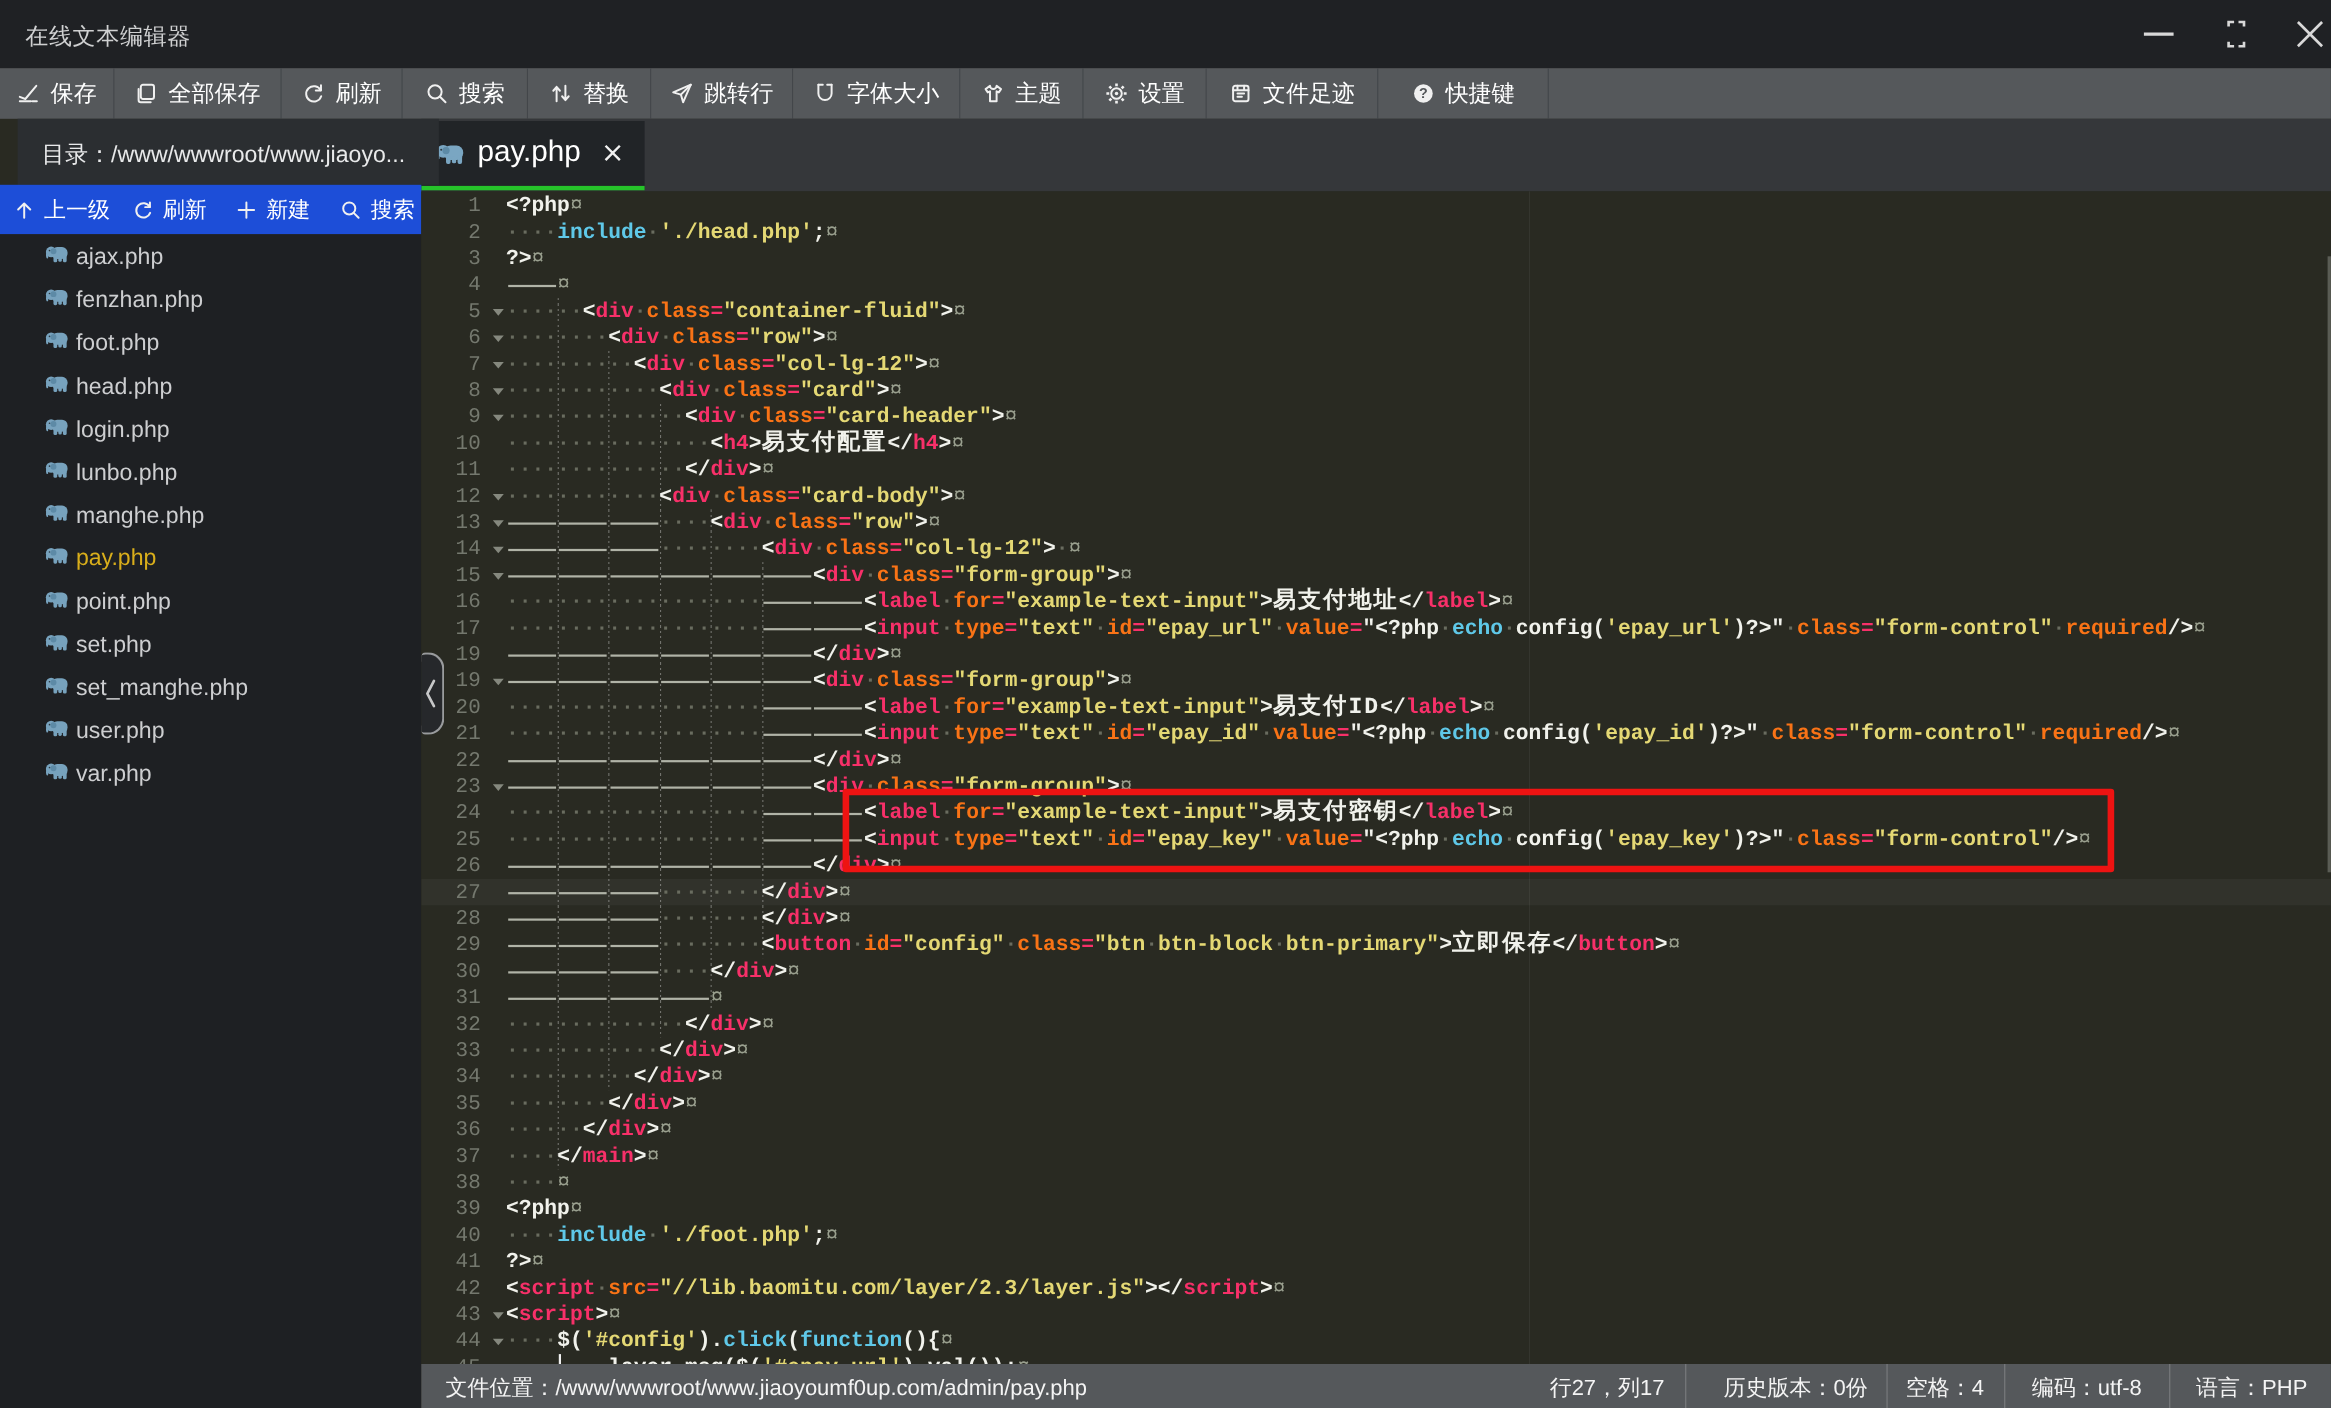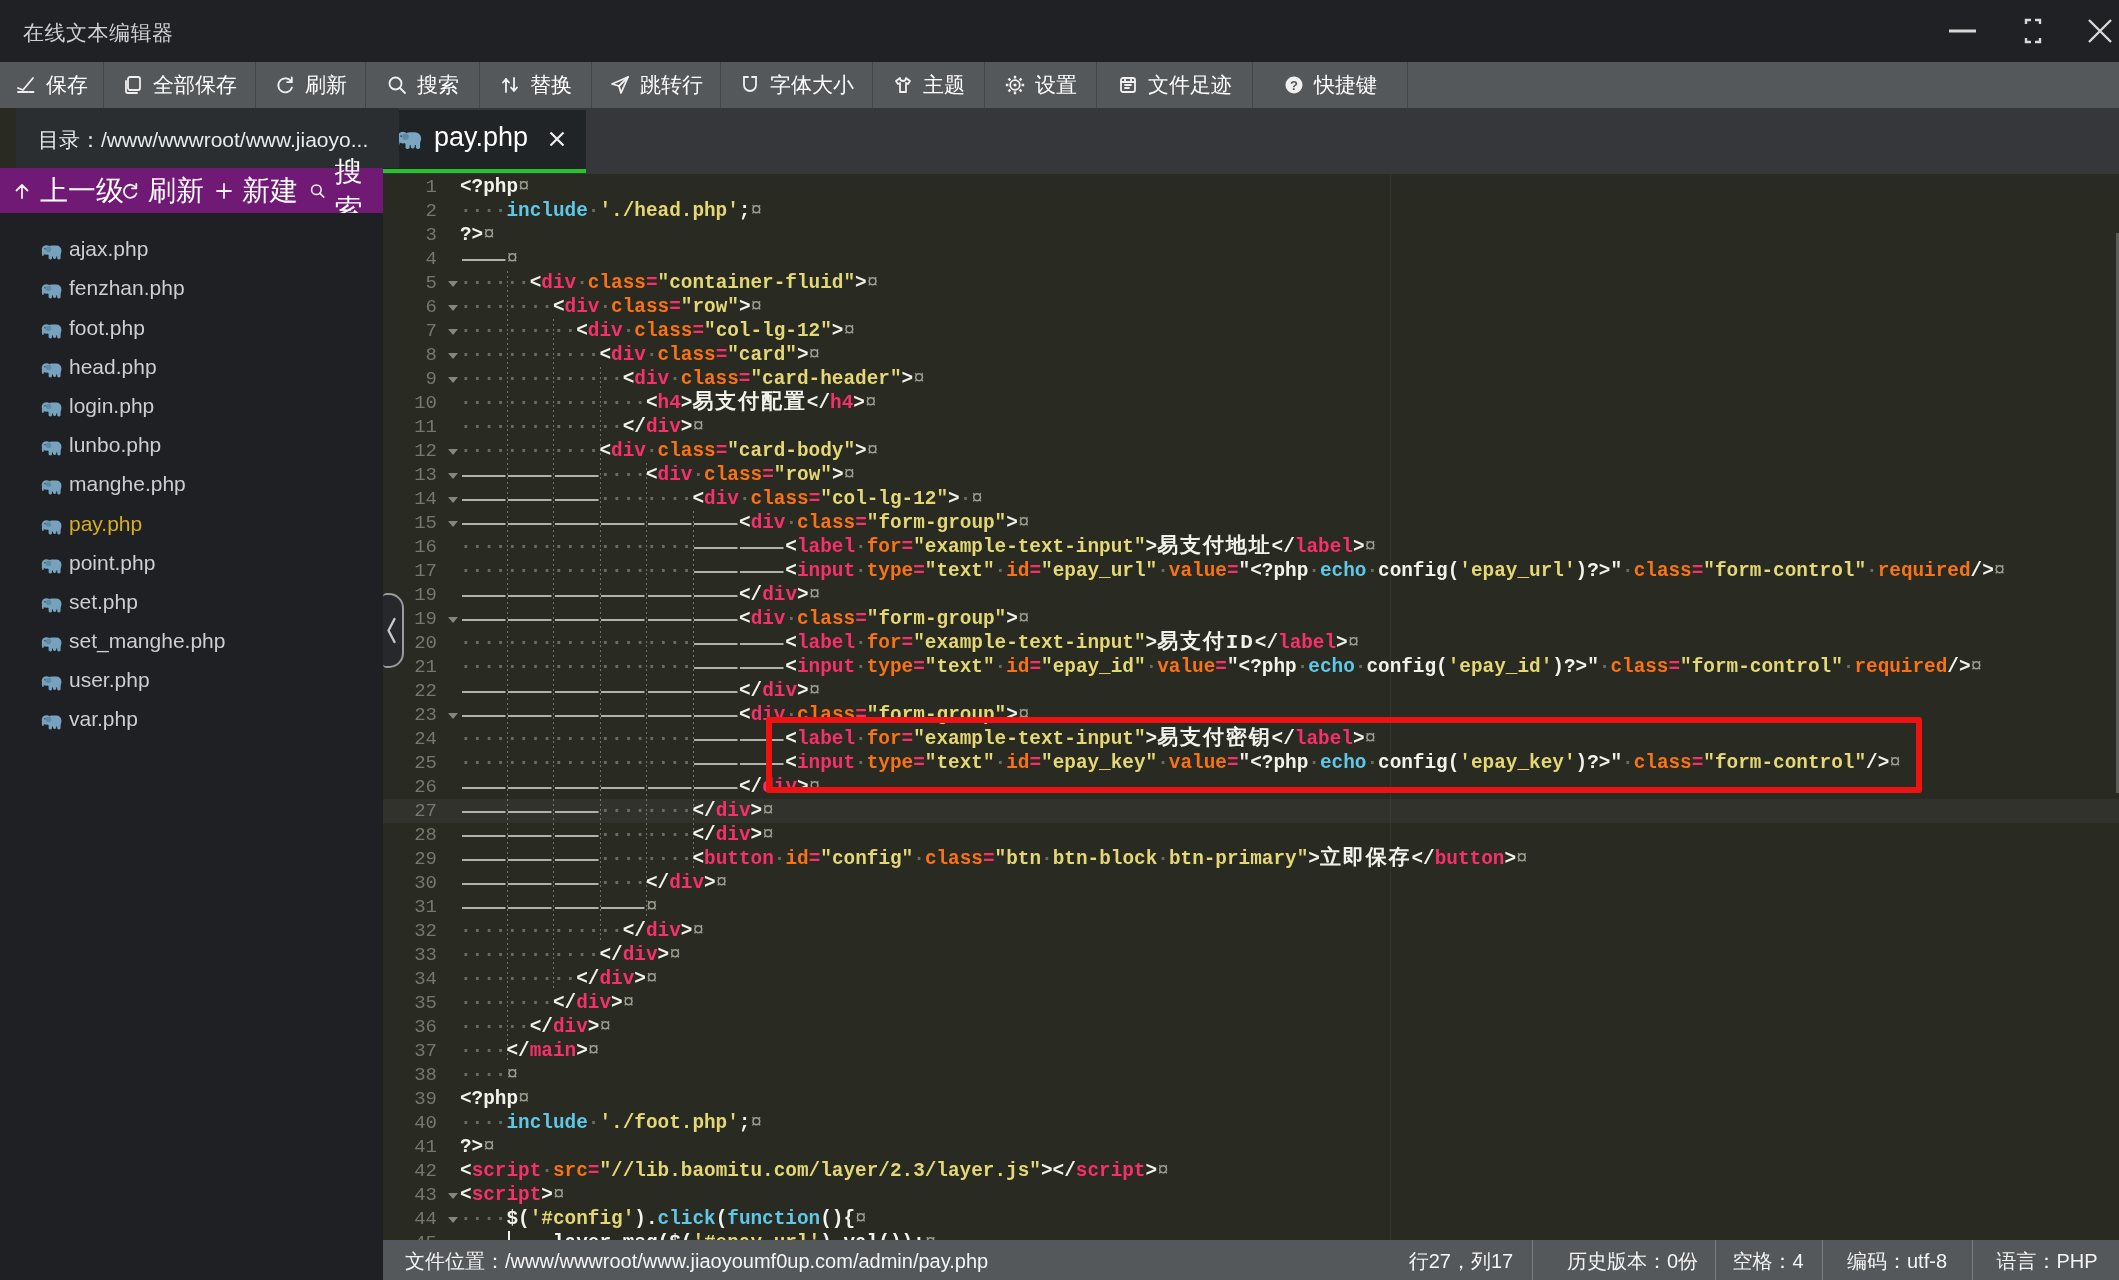--- a/index.html
+++ b/index.html
@@ -7,25 +7,25 @@
 #title{position:absolute;left:0;top:0;width:2119px;height:62px;background:#1f2124;color:#cfd0d1;font-size:21px}
 #title span{position:absolute;left:23px;top:19px;letter-spacing:0.5px}
 .wbtn{position:absolute;top:0;width:46px;height:62px}
 
 #toolbar{position:absolute;left:0;top:62px;width:2119px;height:46px;background:#55585b;display:flex}
 .tbi{height:46px;display:flex;align-items:center;justify-content:center;border-right:1px solid #43464a;color:#fff;font-size:21px}
 .tbi svg{margin-right:9px}
 
 #dirrow{position:absolute;left:16px;top:108px;width:383px;height:60px;background:#2b2e31;color:#e8e9ea;font-size:21px}
 #dirrow b{position:absolute;left:22px;top:18px;font-weight:normal;white-space:nowrap}
-#sbar{position:absolute;left:0;top:168px;width:383px;height:45px;background:#701a75;color:#fff;font-size:28px}
+#sbar{position:absolute;left:0;top:168px;width:383px;height:45px;background:#1d4ed8;color:#fff;font-size:20px}
 .sbi{position:absolute;top:0;height:45px;display:flex;align-items:center}
 .sbi svg{margin-right:8px}
 #files{position:absolute;left:0;top:213px;width:383px;height:1067px;background:#1e2023}
-.fi{height:39.2px;display:flex;align-items:flex-end;color:#cdced0;font-size:21px}
+.fi{height:39.2px;display:flex;align-items:flex-start;color:#cdced0;font-size:21px}
 .fi:first-child{margin-top:9px}
 .fic{width:24px;margin-left:40px;margin-right:5px;display:flex}
 
 #tabbar{position:absolute;left:383px;top:108px;width:1736px;height:66px;background:#35373a}
 #tab{position:absolute;left:0;top:2px;width:203px;height:63px;background:#212427;border-bottom:4px solid #26c32a;color:#fff;font-size:27px}
 #tab .fic2{position:absolute;left:12px;top:17px}
 #tab b{position:absolute;left:51px;top:12px;font-weight:normal}
 #tab .x{position:absolute;left:165px;top:20px;width:18px;height:18px}
 
 #editor{position:absolute;left:383px;top:174px;width:1736px;height:1066px;background:#292a22;overflow:hidden}

